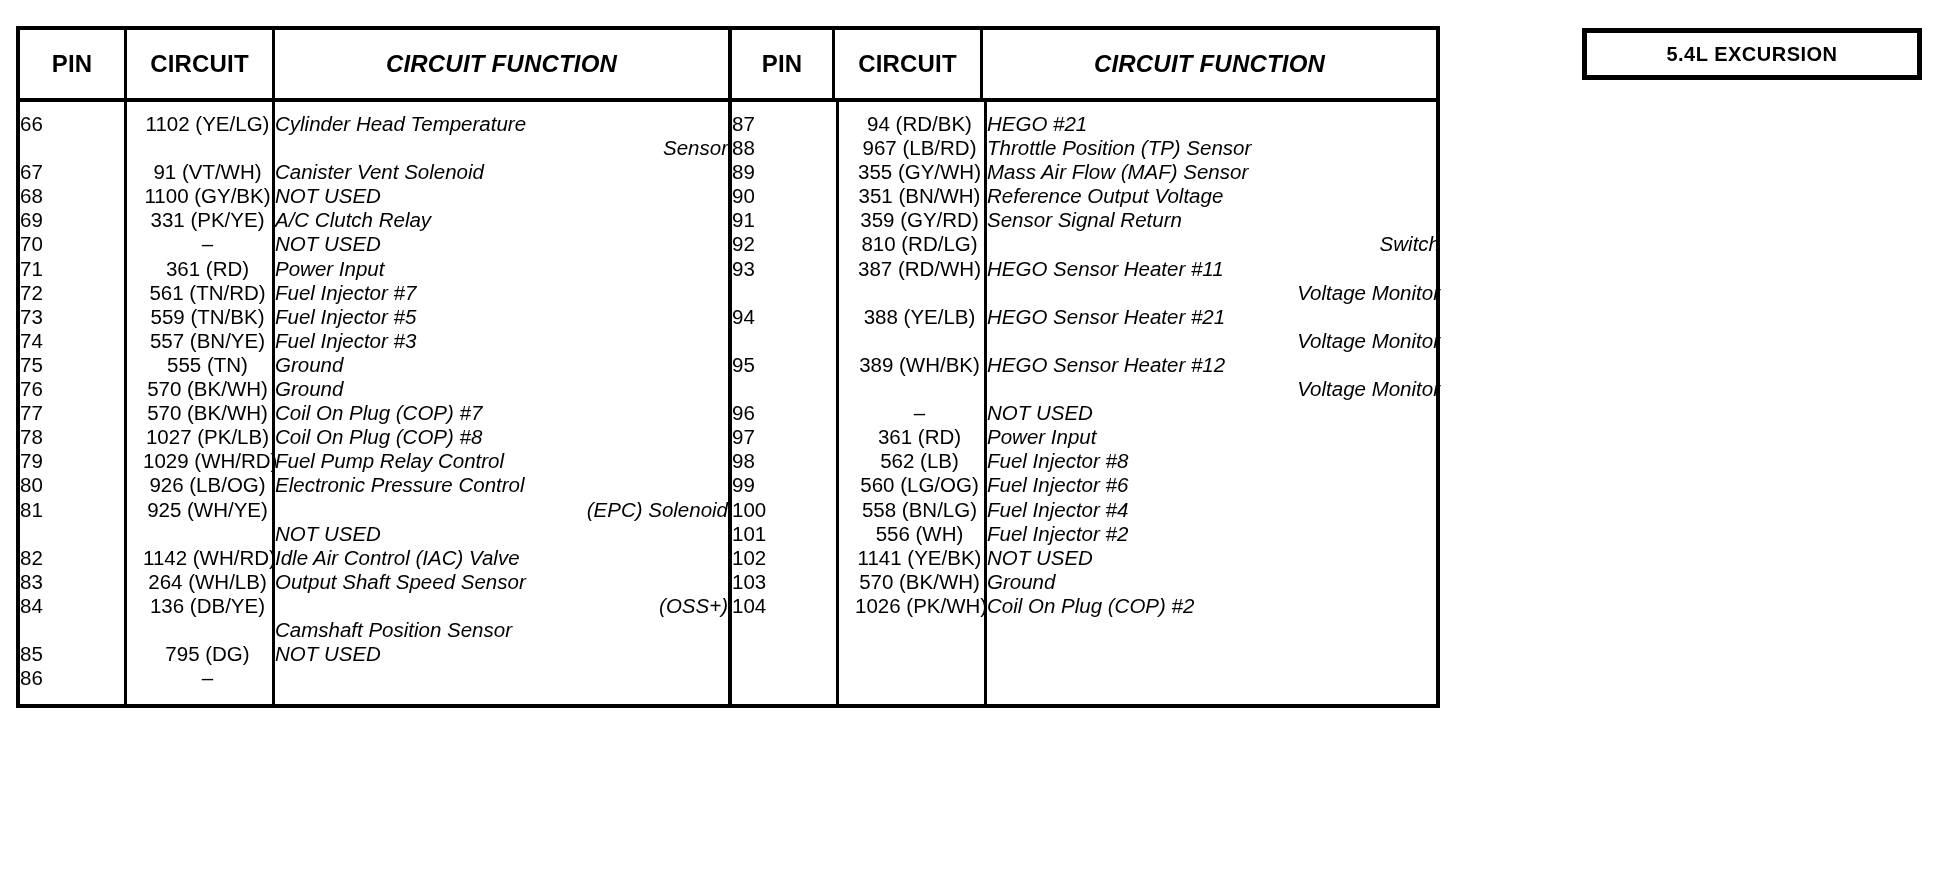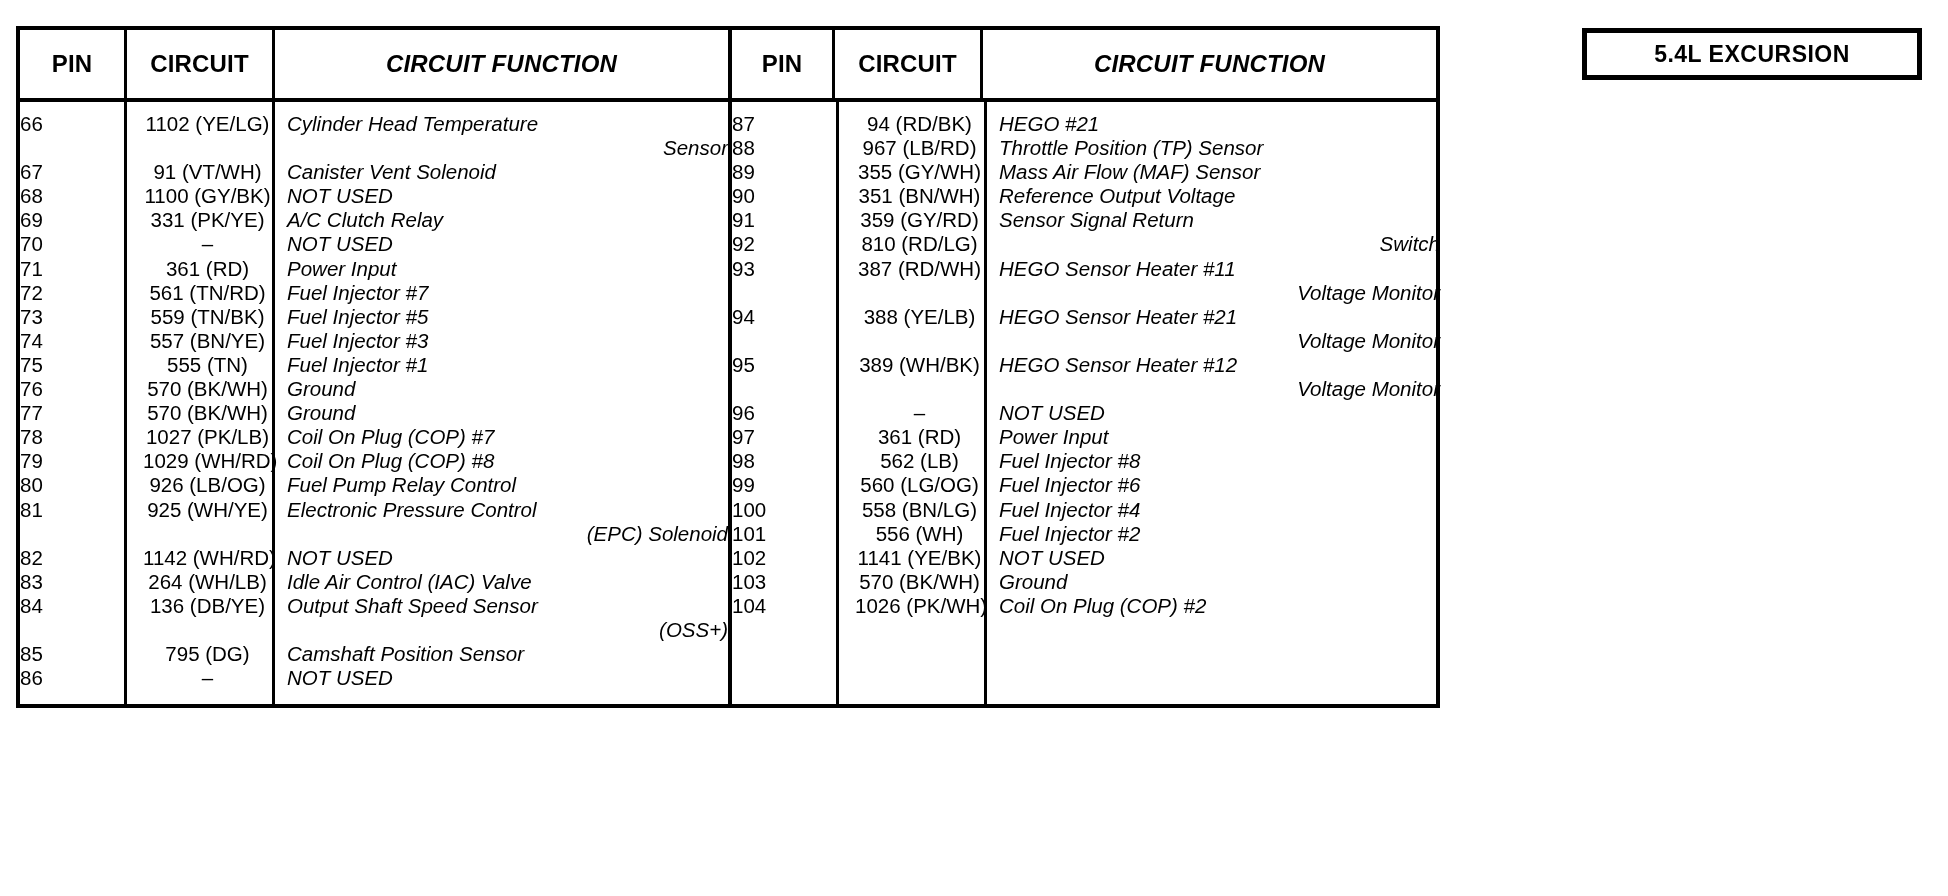--- a/index.html
+++ b/index.html
@@ -66,42 +66,42 @@
     height: 24.1px;
     font-size: 20.5px;
     line-height: 24.1px;
     white-space: nowrap;
     overflow: visible;
   }
   .line.blank { visibility: hidden; }
 
   .col.pin .line { text-align: left; }
   .col.cir .line { text-align: center; }
-  .col.fun .line { text-align: left; padding-left: 12px; }
+  .col.fun .line { text-align: left; padding-left: 0; }
   .col.fun .line.cont { padding-left: 52px; text-align: right; }
 
   .col.pin { padding-left: 0; padding-right: 0; }
   .col.cir { padding-left: 16px; padding-right: 0; }
 
   
   #title-block {
     position: absolute;
     left: 1582px;
     top: 28px;
     width: 340px;
     height: 52px;
     border: 5px solid #000;
     box-sizing: border-box;
     display: flex;
     align-items: center;
     justify-content: center;
     background: #fff;
   }
   #title-block .title-text {
-    font-size: 23px;
+    font-size: 20px;
     font-weight: bold;
     letter-spacing: 0.5px;
     line-height: 1;
     white-space: nowrap;
   }
 </style>
 </head>
 <body>
 
 <div id="pinout-table">
@@ -173,21 +173,20 @@
           <div class="line">Cylinder Head Temperature</div>
           <div class="line cont">Sensor</div>
           <div class="line">Canister Vent Solenoid</div>
           <div class="line">NOT USED</div>
           <div class="line">A/C Clutch Relay</div>
           <div class="line">NOT USED</div>
           <div class="line">Power Input</div>
           <div class="line">Fuel Injector #7</div>
           <div class="line">Fuel Injector #5</div>
           <div class="line">Fuel Injector #3</div>
-          <div class="line">Fuel Injector #1</div>
           <div class="line">Ground</div>
           <div class="line">Ground</div>
           <div class="line">Coil On Plug (COP) #7</div>
           <div class="line">Coil On Plug (COP) #8</div>
           <div class="line">Fuel Pump Relay Control</div>
           <div class="line">Electronic Pressure Control</div>
           <div class="line cont">(EPC) Solenoid</div>
           <div class="line">NOT USED</div>
           <div class="line">Idle Air Control (IAC) Valve</div>
           <div class="line">Output Shaft Speed Sensor</div>

